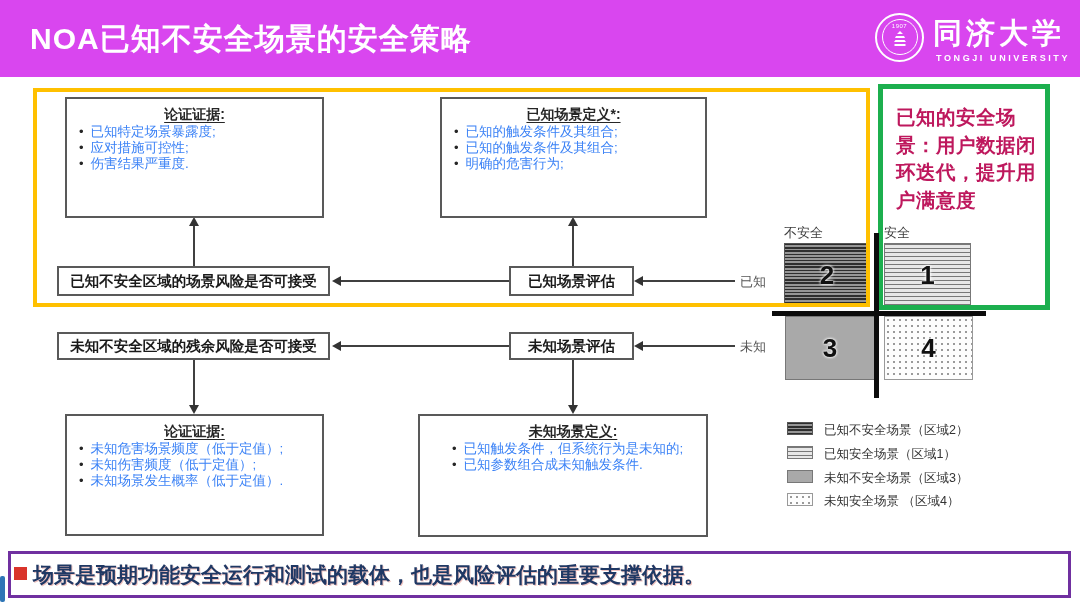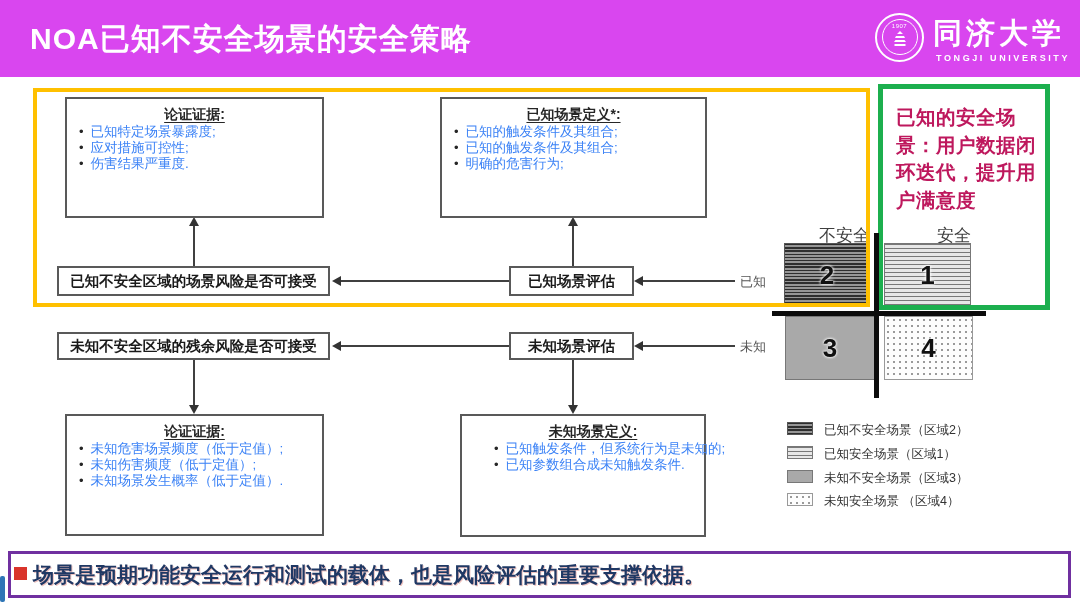--- a/index.html
+++ b/index.html
@@ -85,21 +85,21 @@
     background:repeating-linear-gradient(180deg,#787878 0px,#787878 1px,#e7e7e7 1px,#e7e7e7 4px);
     border:1px solid #777;
   }
   .pat-solid { background:#a9a9a9; border:1px solid #777; }
   .pat-dots  {
     background-color:#fdfdfd;
     background-image:radial-gradient(#9a9a9a 1px, transparent 1.2px);
     background-size:6px 6px; border:1px solid #999;
   }
   .quad-axis { background:#0c0c0c; z-index:6; }
-  .quad-label { font-size:17px; color:#3f3f3f; text-align:right; z-index:2; }
+  .quad-label { font-size:13px; color:#3f3f3f; text-align:left; z-index:2; }
 
   
   .legend-swatch { width:26px; height:13px; z-index:2; }
   .legend-label { font-size:12.5px; color:#333333; white-space:nowrap; z-index:2; }
 
   
   .blue-tick { left:0; top:576px; width:5px; height:26px; background:#2E75B6; border-radius:2px; }
   .footer-frame { left:8px; top:551px; width:1063px; height:47px; border:3px solid #7030A0; background:#ffffff; }
   .red-bullet { left:14px; top:567px; width:13px; height:13px; background:#D9342B; }
   .footer-text {
@@ -159,21 +159,21 @@
 
   <div class="abs box bigbox" style="left:65px; top:414px; width:259px; height:122px;">
     <div class="box-title">论证证据:</div>
     <ul class="bullets">
       <li>未知危害场景频度（低于定值）;</li>
       <li>未知伤害频度（低于定值）;</li>
       <li>未知场景发生概率（低于定值）.</li>
     </ul>
   </div>
 
-  <div class="abs box bigbox" style="left:460px; top:414px; width:246px; height:123px;padding-left:30px;">
+  <div class="abs box bigbox" style="left:418px; top:414px; width:290px; height:123px;padding-left:30px;">
     <div class="box-title">未知场景定义:</div>
     <ul class="bullets">
       <li>已知触发条件，但系统行为是未知的;</li>
       <li>已知参数组合成未知触发条件.</li>
     </ul>
   </div>
 
   <div class="abs vline" style="left:193px; top:225px; height:41px;"></div>
   <div class="abs arr arr-up" style="left:189px; top:217px;"></div>
   <div class="abs vline" style="left:572px; top:225px; height:41px;"></div>

